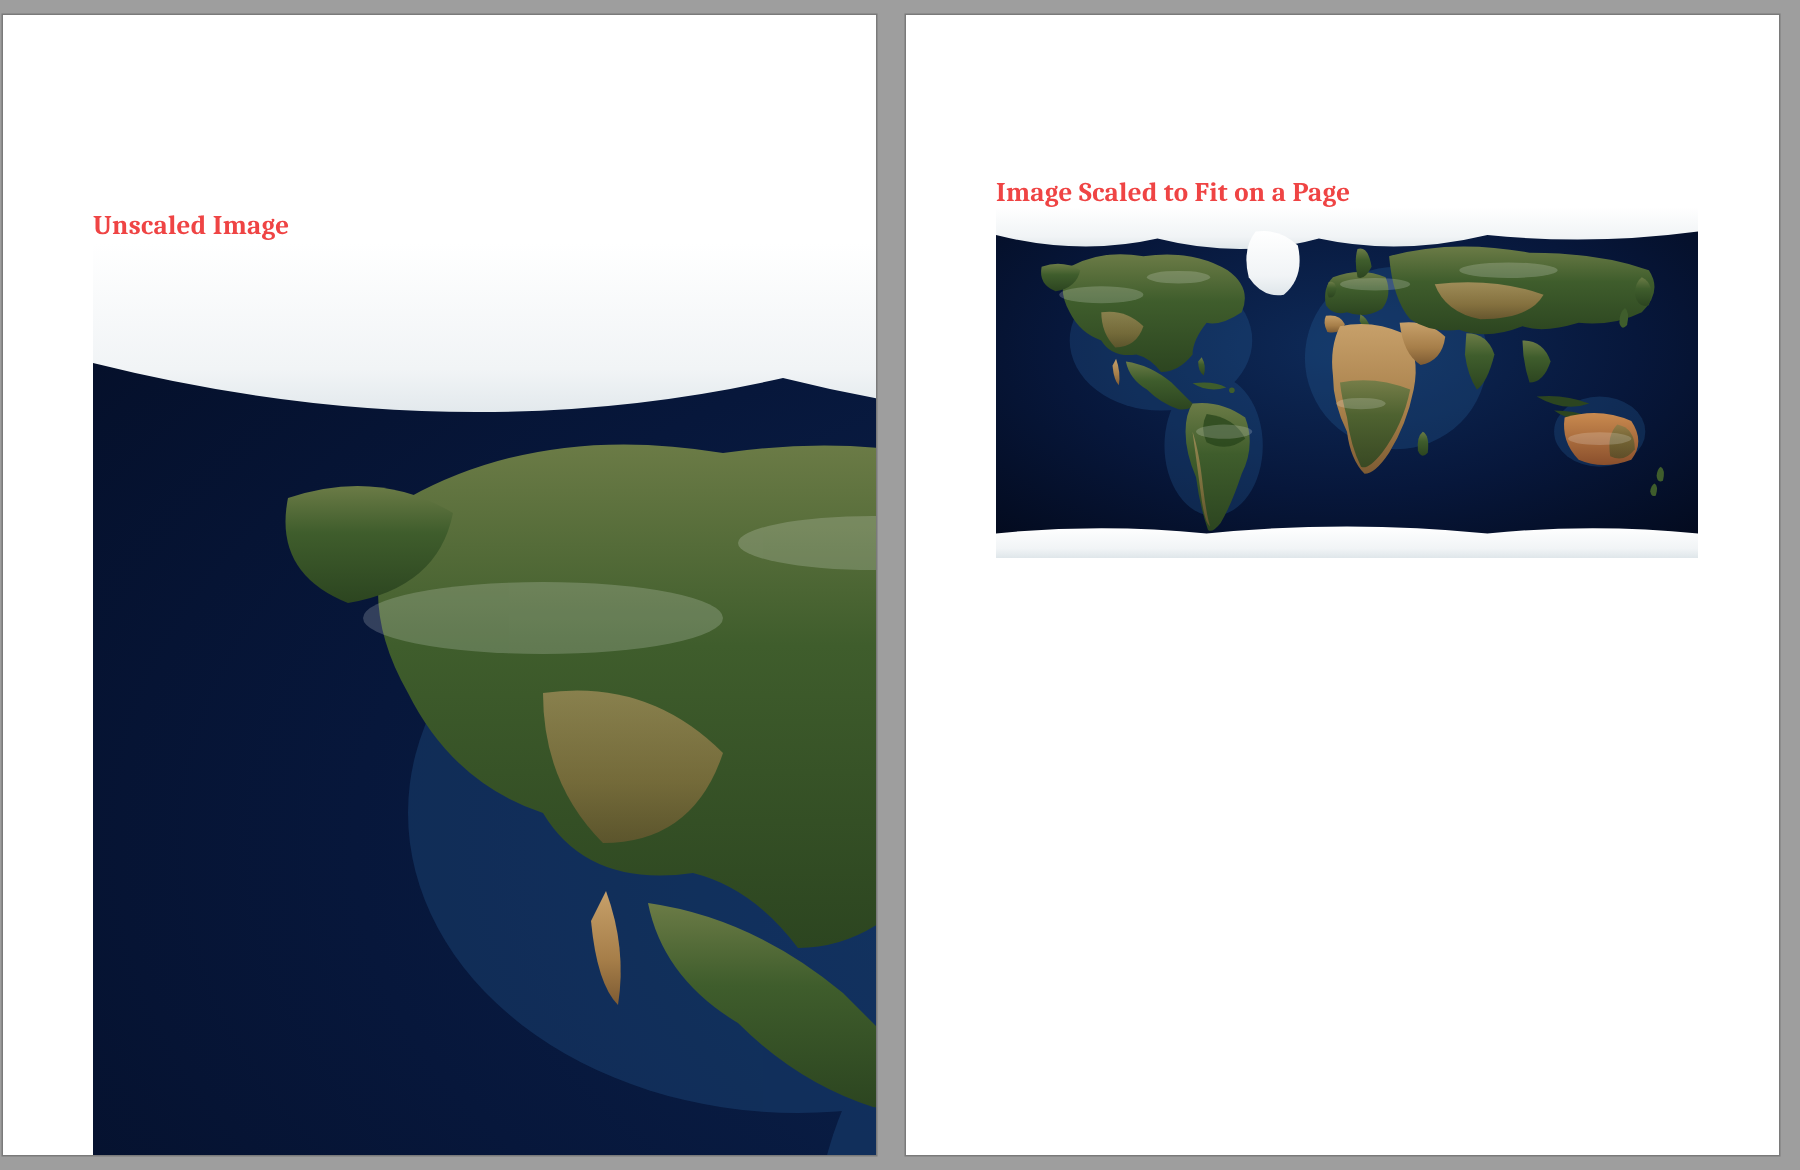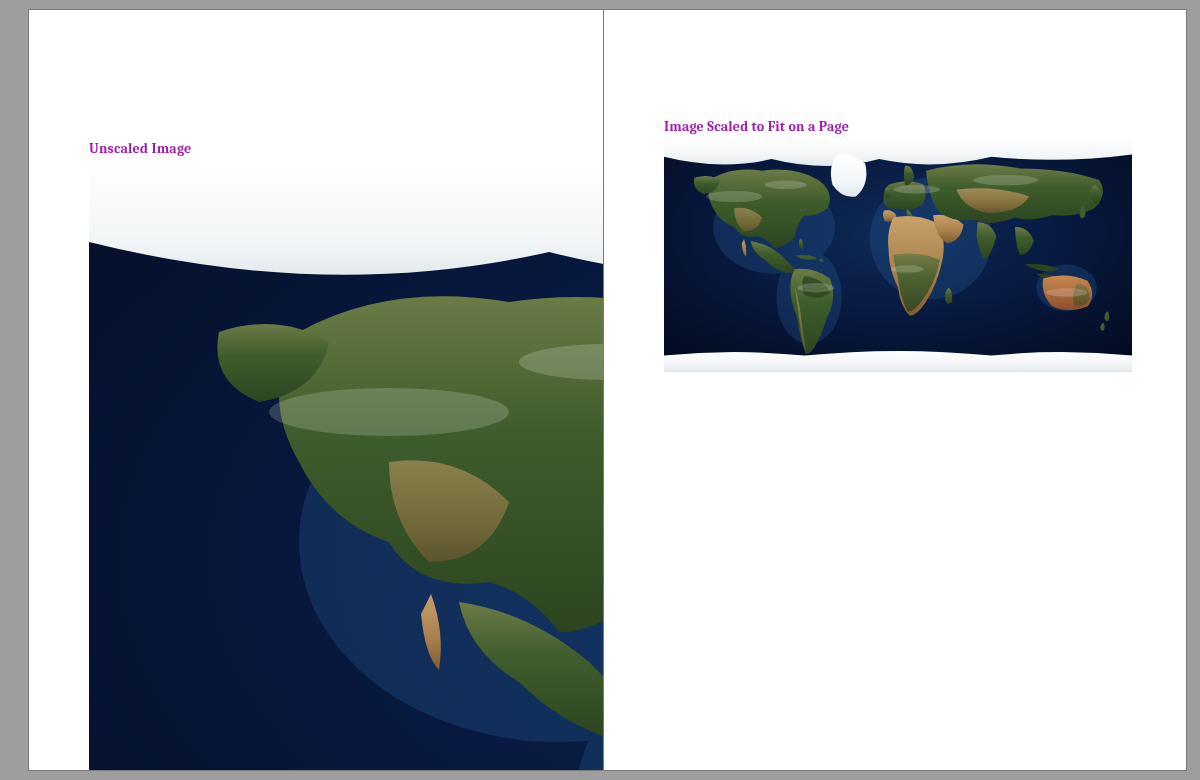--- a/index.html
+++ b/index.html
@@ -16,36 +16,36 @@
     width: 1200px;
     height: 780px;
   }
   .page {
     position: absolute;
     background: #ffffff;
     box-shadow: 0 0 0 1px #7a7a7a;
     overflow: hidden;
   }
   .page-left {
-    left: 29px;
+    left: 2px;
     top: 10px;
     width: 582px;
     height: 760px;
   }
   .page-right {
     left: 604px;
     top: 10px;
     width: 582px;
     height: 760px;
   }
   .heading {
     position: absolute;
-    color: #a21caf;
+    color: #ef4444;
     font-weight: bold;
-    font-size: 14px;
+    font-size: 18px;
     letter-spacing: 0.2px;
   }
   .heading-left {
     left: 60px;
     top: 130px;
   }
   .heading-right {
     left: 60px;
     top: 108px;
   }

